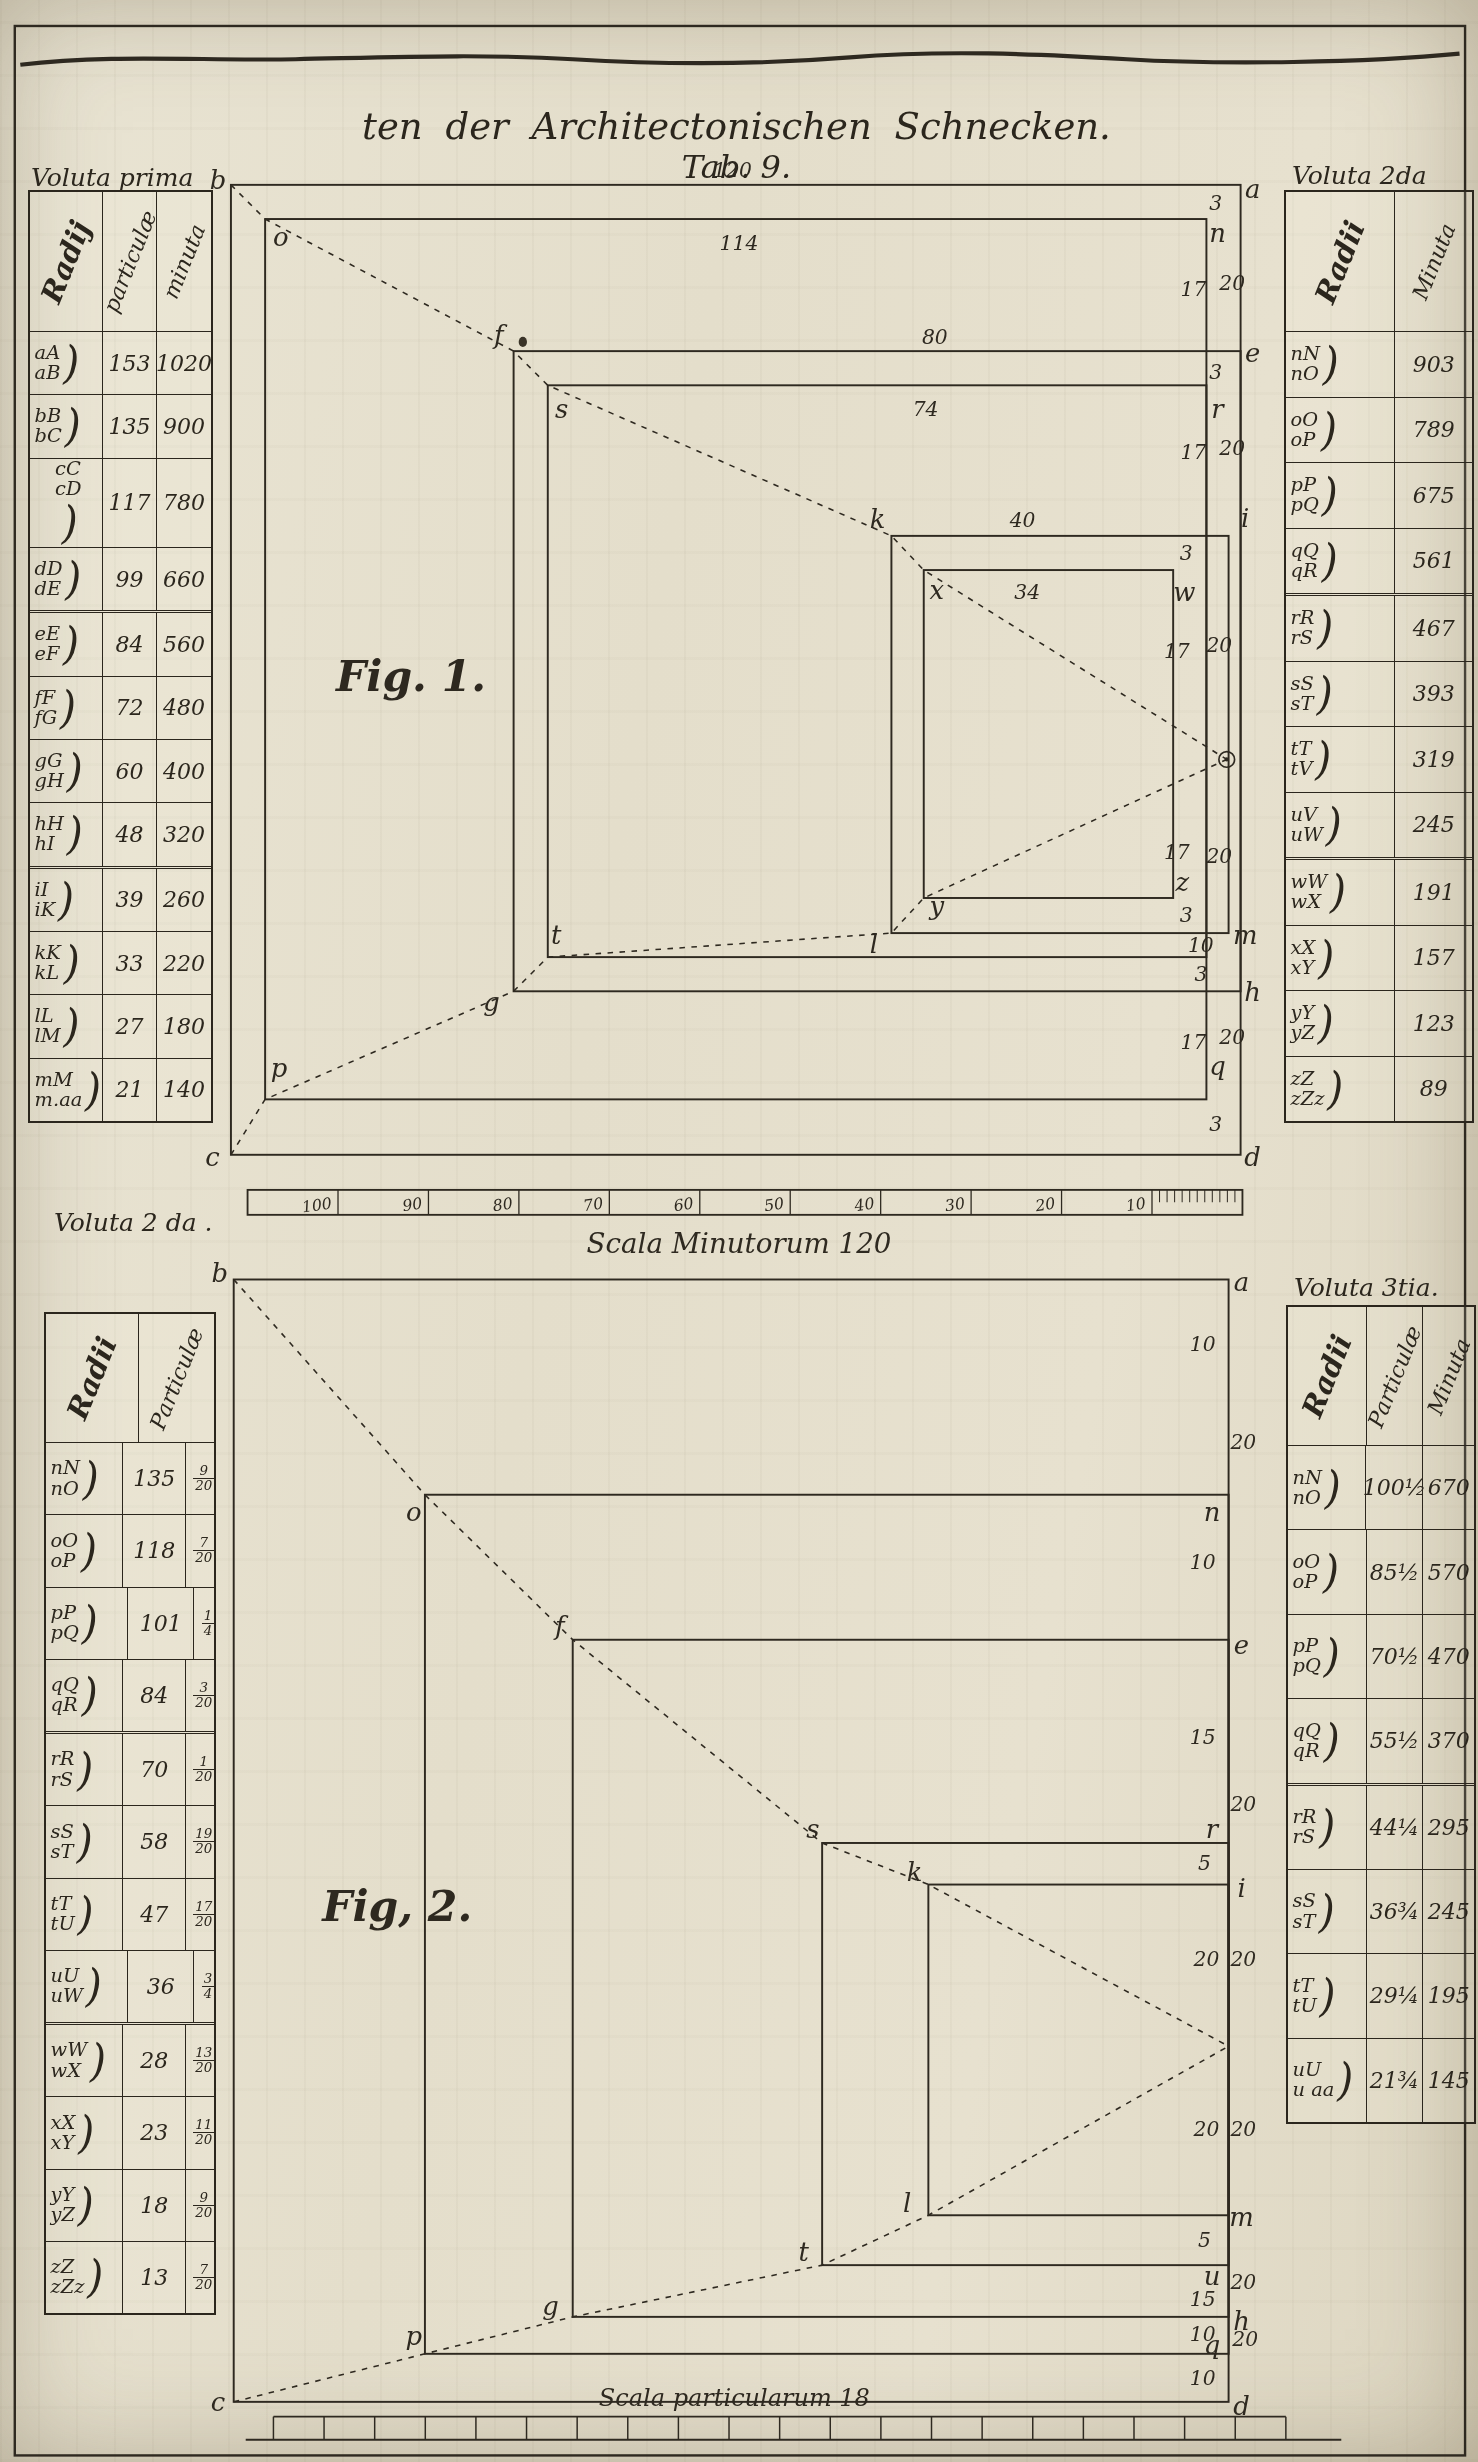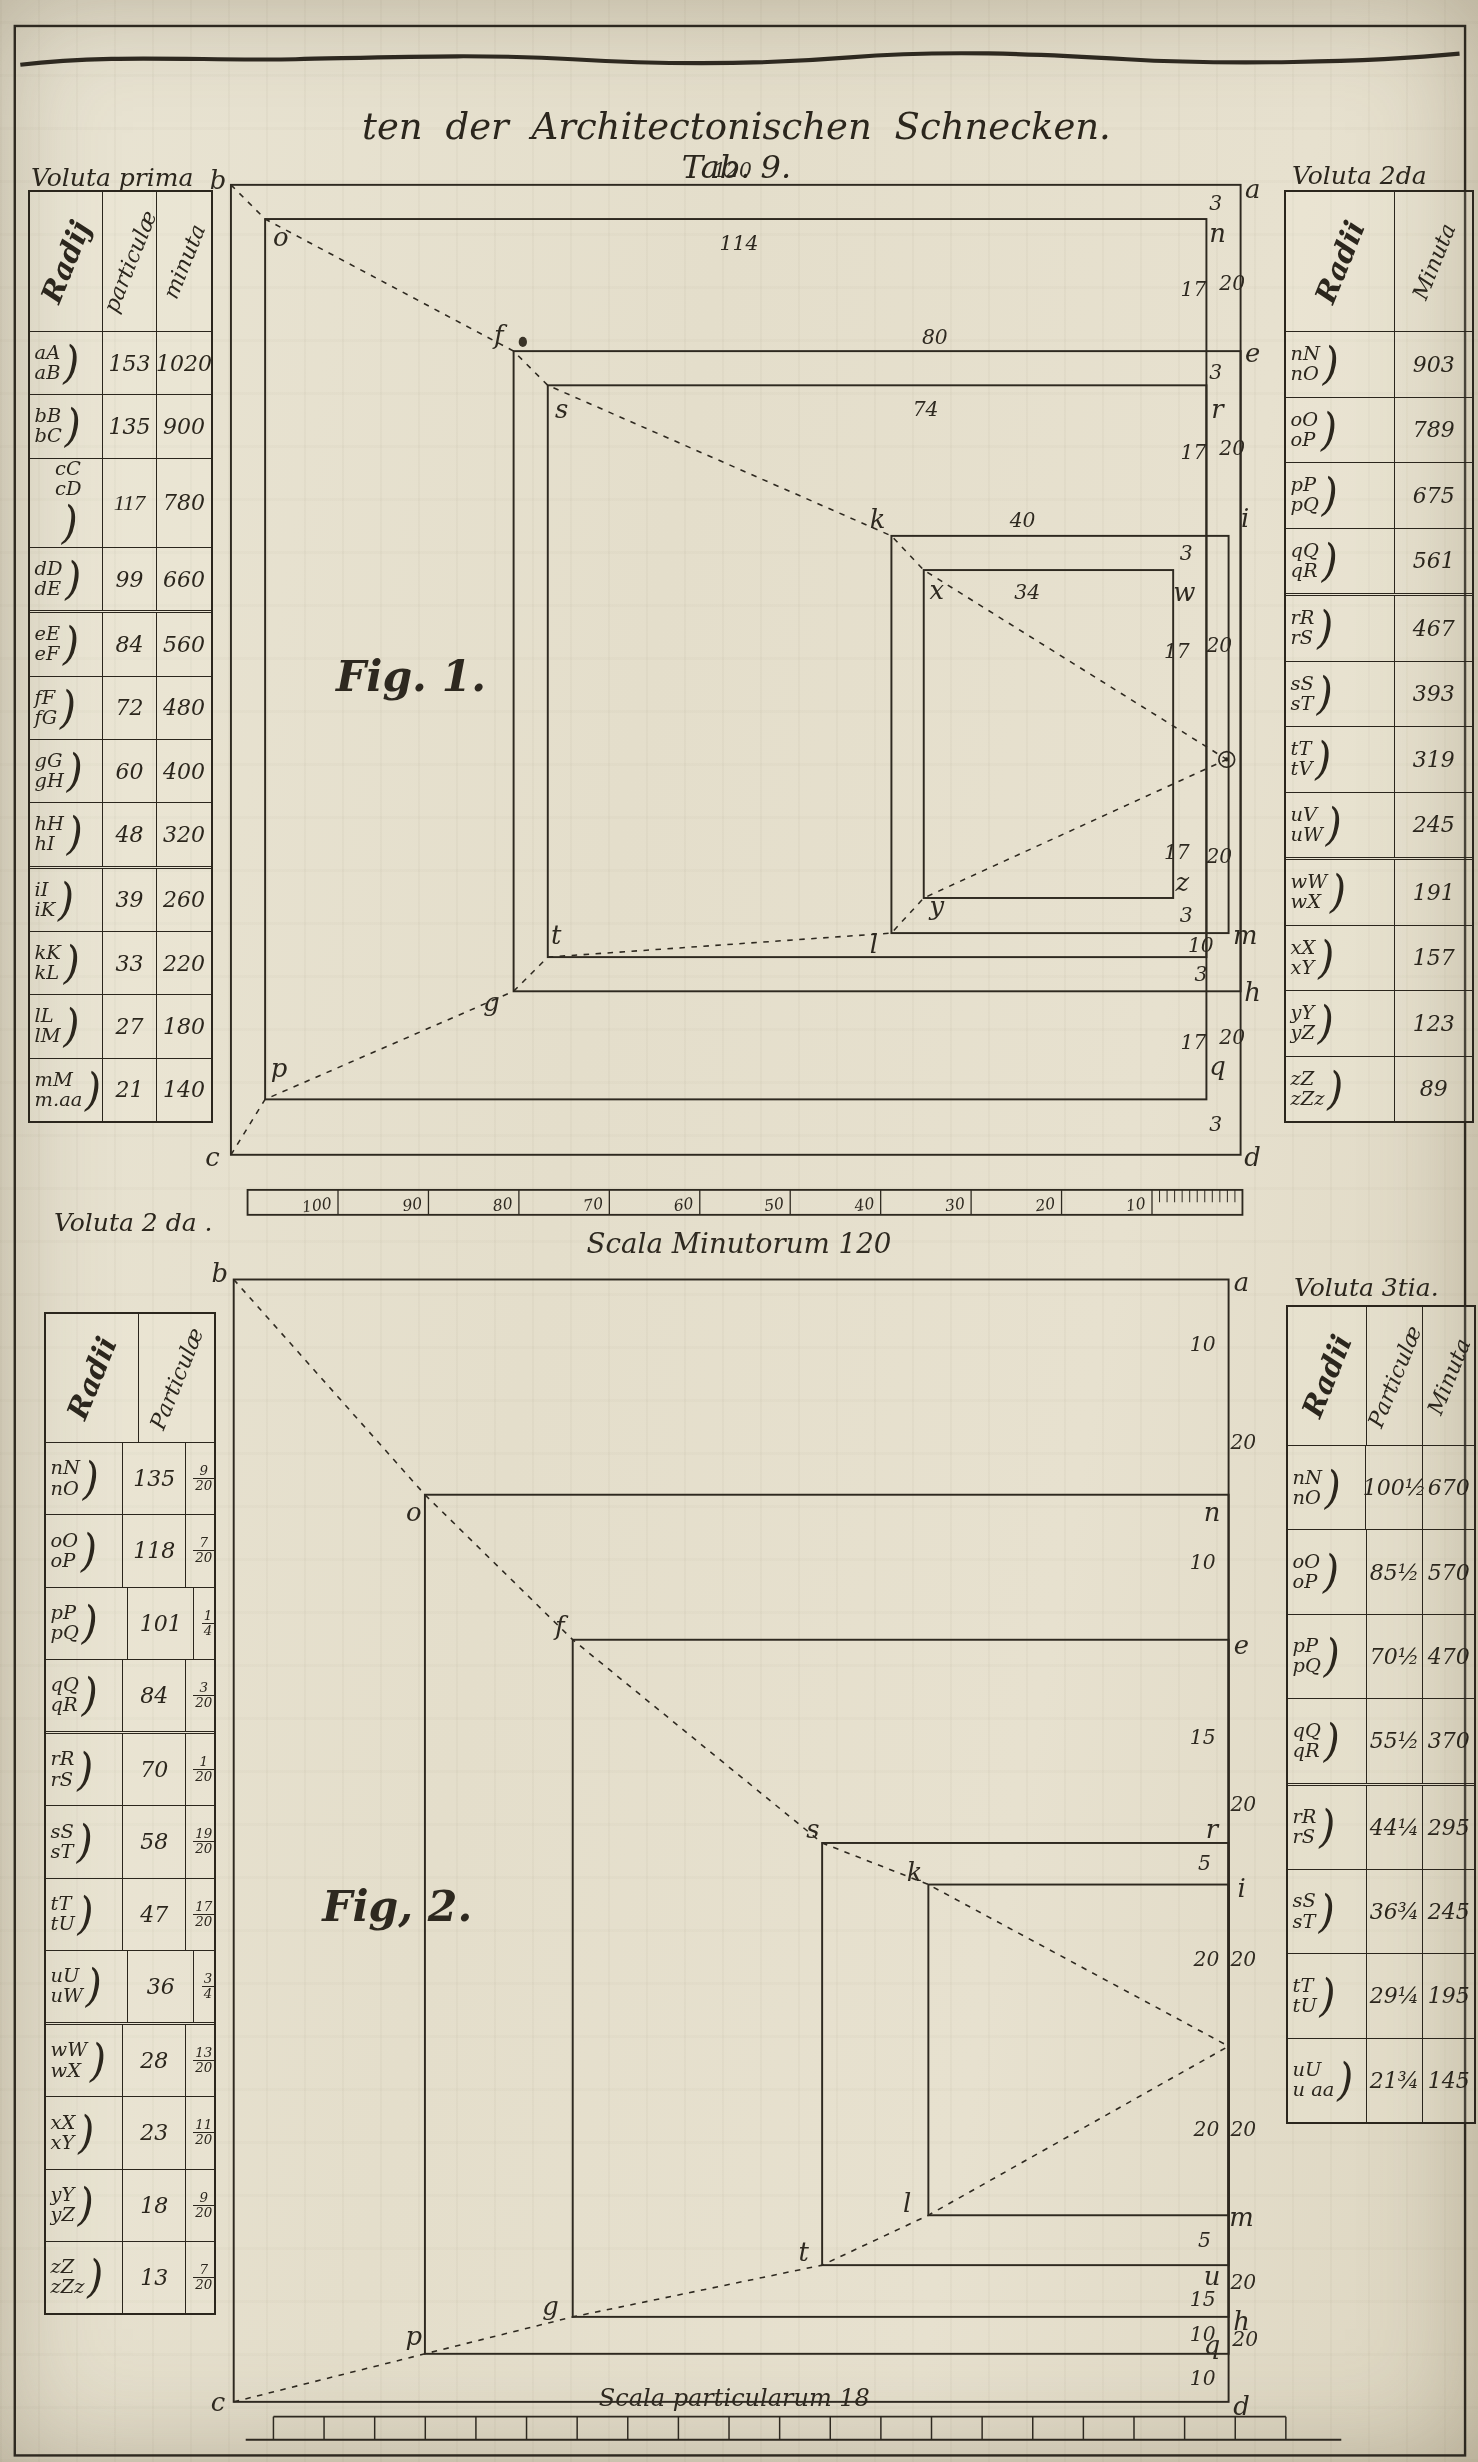--- a/index.html
+++ b/index.html
@@ -271,21 +271,21 @@
           </div>
         </div>
         <div class="vt-row">
           <div class="vt-label vt-cell" style="width: 72px; justify-content: flex-start; flex-direction: column;">
             <div class="pairs">
               <div>cC</div>
               <div>cD</div>
             </div>
             <div class="brace">)</div>
           </div>
-          <div class="vt-cell" style="width: 54px; font-family: Liberation Serif, serif;">
+          <div class="vt-cell" style="width: 54px;">
             <span class="val">117</span>
           </div>
           <div class="vt-cell" style="width: 55px;">
             <span class="val">780</span>
           </div>
         </div>
         <div class="vt-row sep">
           <div class="vt-label vt-cell" style="width: 72px; justify-content: flex-start;">
             <div class="pairs">
               <div>dD</div>

